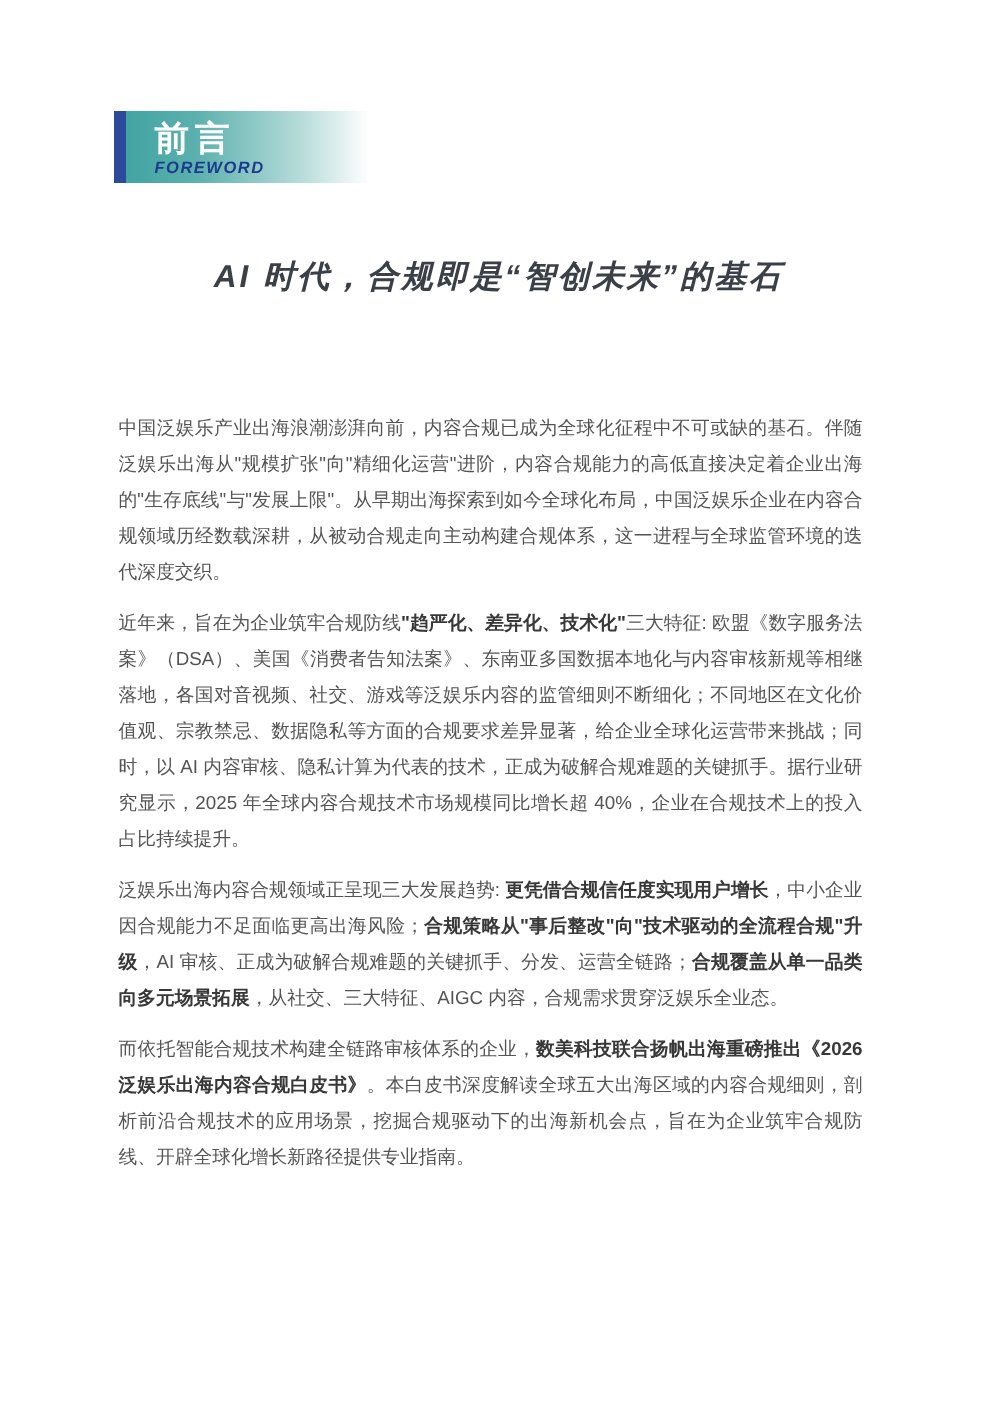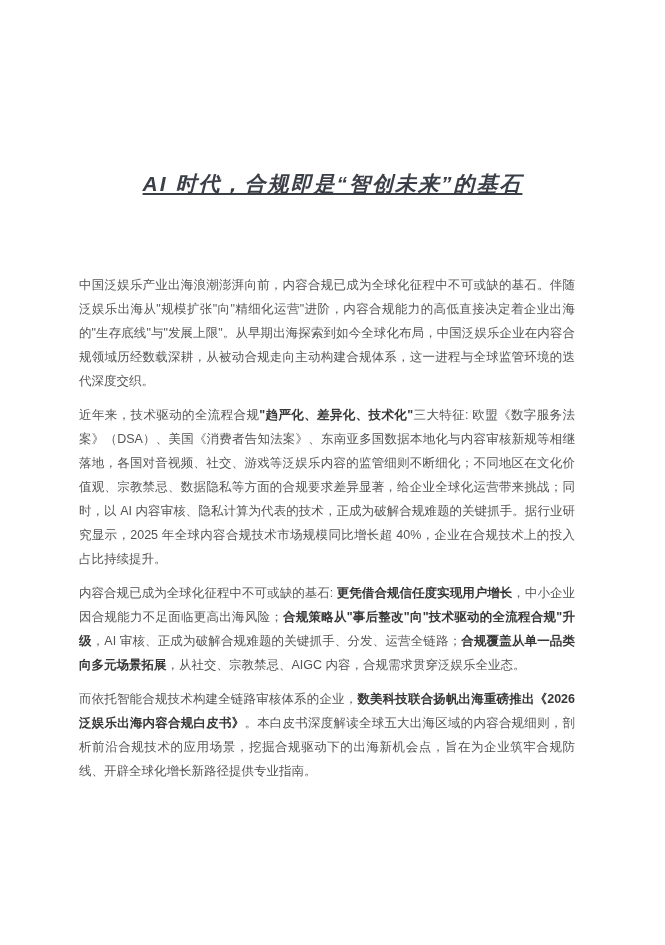--- a/index.html
+++ b/index.html
@@ -64,21 +64,20 @@
     top: 170px;
     left: 0;
     right: 0;
     margin: 0;
     text-align: center;
     font-size: 21px;
     font-weight: bold;
     font-style: italic;
     letter-spacing: 2px;
     color: var(--title-text, #3b3f48);
-    text-decoration: underline;
   }
 
   
   .content {
     position: absolute;
     top: 273px;
     left: 79px;
     width: 508px;
   }
   .content p {
@@ -92,23 +91,30 @@
   .content p strong {
     font-weight: bold;
     color: var(--bold-text, #383838);
   }
 </style>
 </head>
 <body>
 
 <div class="page">
 
+  <div class="badge">
+    <div class="badge-bar"></div>
+    <div class="badge-gradient">
+      <div class="badge-zh">前言</div>
+      <div class="badge-en">FOREWORD</div>
+    </div>
+  </div>
 
   <h1 class="title">AI 时代，合规即是“智创未来”的基石</h1>
 
   <div class="content">
       <p><span>中国泛娱乐产业出海浪潮澎湃向前，内容合规已成为全球化征程中不可或缺的基石。伴随泛娱乐出海从"规模扩张"向"精细化运营"进阶，内容合规能力的高低直接决定着企业出海的"生存底线"与"发展上限"。从早期出海探索到如今全球化布局，中国泛娱乐企业在内容合规领域历经数载深耕，从被动合规走向主动构建合规体系，这一进程与全球监管环境的迭代深度交织。</span></p>
-      <p><span>近年来，技术驱动的全流程合规</span><strong>"趋严化、差异化、技术化"</strong><span>三大特征: 欧盟《数字服务法案》（DSA）、美国《消费者告知法案》、东南亚多国数据本地化与内容审核新规等相继落地，各国对音视频、社交、游戏等泛娱乐内容的监管细则不断细化；不同地区在文化价值观、宗教禁忌、数据隐私等方面的合规要求差异显著，给企业全球化运营带来挑战；同时，以 AI 内容审核、隐私计算为代表的技术，正成为破解合规难题的关键抓手。据行业研究显示，2025 年全球内容合规技术市场规模同比增长超 40%，企业在合规技术上的投入占比持续提升。</span></p>
-      <p><span>内容合规已成为全球化征程中不可或缺的基石: </span><strong>更凭借合规信任度实现用户增长</strong><span>，中小企业因合规能力不足面临更高出海风险；</span><strong>合规策略从"事后整改"向"技术驱动的全流程合规"升级</strong><span>，AI 审核、正成为破解合规难题的关键抓手、分发、运营全链路；</span><strong>合规覆盖从单一品类向多元场景拓展</strong><span>，从社交、宗教禁忌、AIGC 内容，合规需求贯穿泛娱乐全业态。</span></p>
+      <p><span>近年来，旨在为企业筑牢合规防线</span><strong>"趋严化、差异化、技术化"</strong><span>三大特征: 欧盟《数字服务法案》（DSA）、美国《消费者告知法案》、东南亚多国数据本地化与内容审核新规等相继落地，各国对音视频、社交、游戏等泛娱乐内容的监管细则不断细化；不同地区在文化价值观、宗教禁忌、数据隐私等方面的合规要求差异显著，给企业全球化运营带来挑战；同时，以 AI 内容审核、隐私计算为代表的技术，正成为破解合规难题的关键抓手。据行业研究显示，2025 年全球内容合规技术市场规模同比增长超 40%，企业在合规技术上的投入占比持续提升。</span></p>
+      <p><span>泛娱乐出海内容合规领域正呈现三大发展趋势: </span><strong>更凭借合规信任度实现用户增长</strong><span>，中小企业因合规能力不足面临更高出海风险；</span><strong>合规策略从"事后整改"向"技术驱动的全流程合规"升级</strong><span>，AI 审核、正成为破解合规难题的关键抓手、分发、运营全链路；</span><strong>合规覆盖从单一品类向多元场景拓展</strong><span>，从社交、三大特征、AIGC 内容，合规需求贯穿泛娱乐全业态。</span></p>
       <p><span>而依托智能合规技术构建全链路审核体系的企业，</span><strong>数美科技联合扬帆出海重磅推出《2026 泛娱乐出海内容合规白皮书》</strong><span>。本白皮书深度解读全球五大出海区域的内容合规细则，剖析前沿合规技术的应用场景，挖掘合规驱动下的出海新机会点，旨在为企业筑牢合规防线、开辟全球化增长新路径提供专业指南。</span></p>
     </div>
 
 </div>
 
 </body></html>

